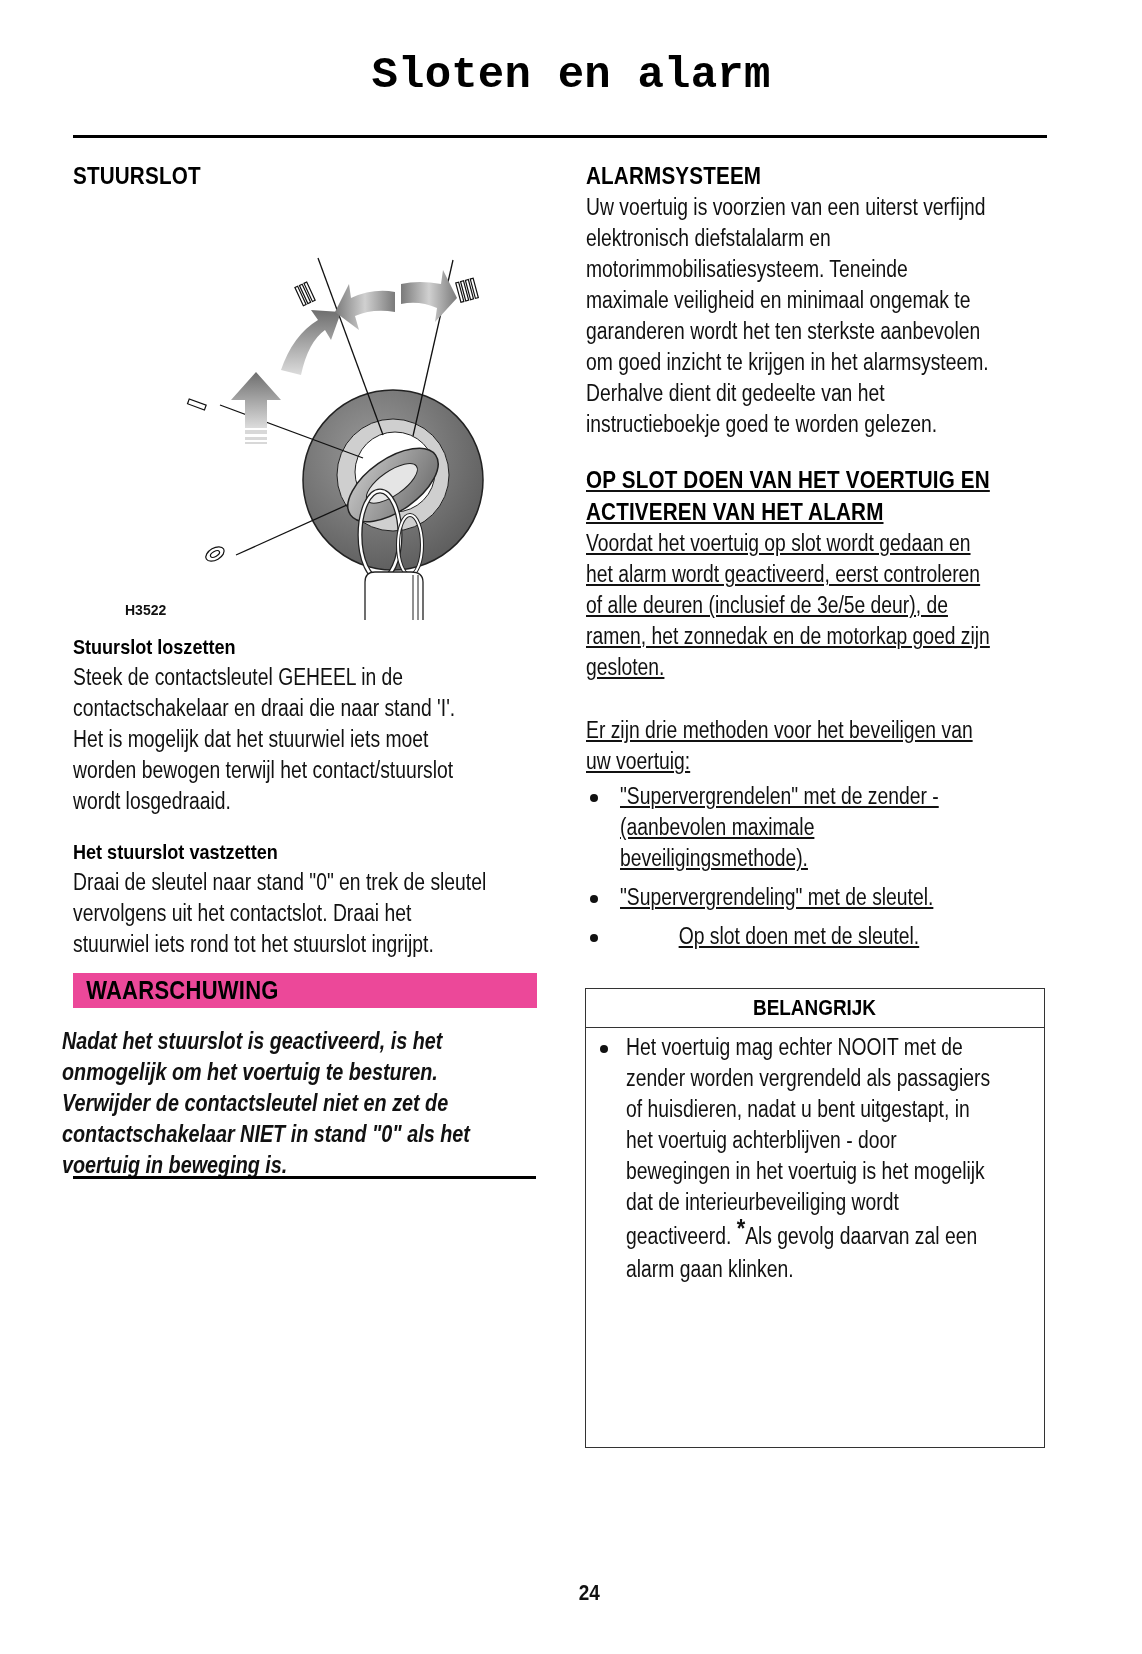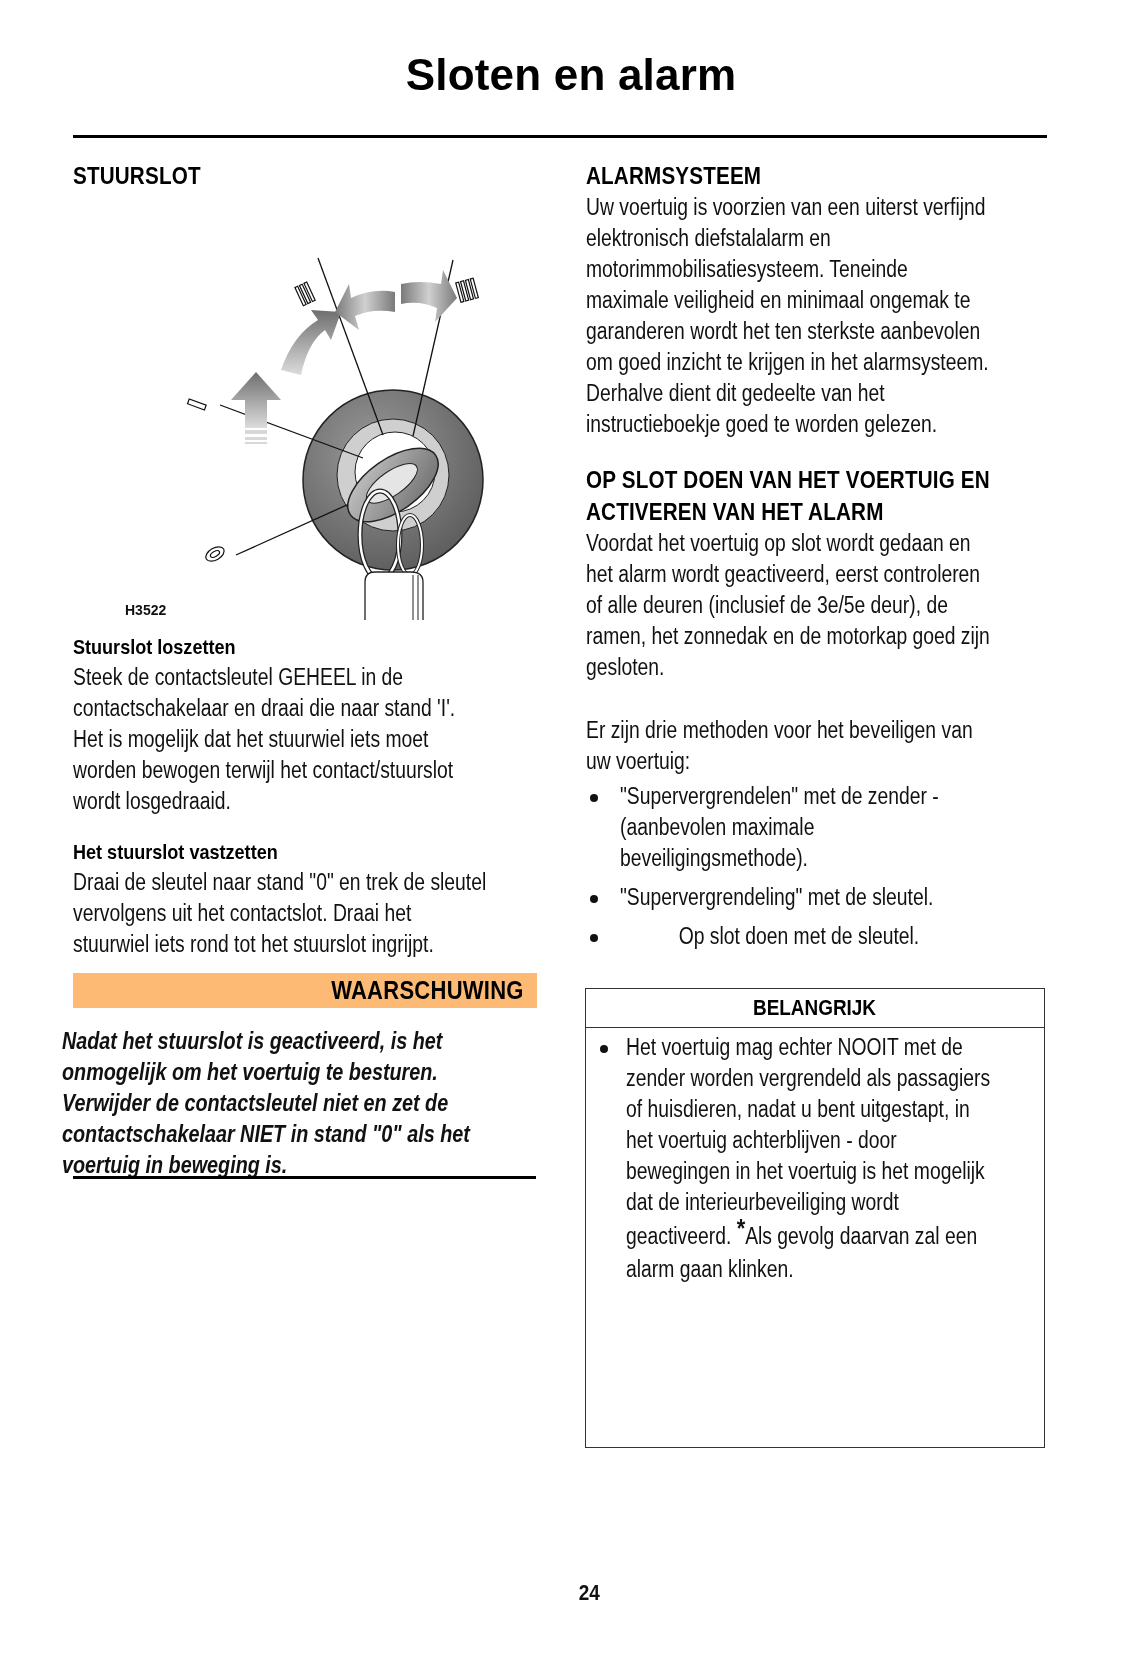--- a/index.html
+++ b/index.html
@@ -1,28 +1,28 @@
 <!DOCTYPE html>
 <html><head>
 <meta charset="utf-8">
 <style>
   * { box-sizing: border-box; margin: 0; padding: 0; }
   html, body { width: 1142px; height: 1654px; background: #ffffff; }
   body { position: relative; font-family: "Liberation Sans", sans-serif; color: #111; overflow: hidden; }
-  .page-title { position: absolute; top: 50px; left: 0; width: 1142px; text-align: center; font-family: Liberation Sans, sans-serif; font-weight: bold; font-size: 44px; letter-spacing: 0.2px; color: #000; }
+  .page-title { position: absolute; top: 50px; left: 0; width: 1142px; text-align: center; font-family: Liberation Mono, monospace; font-weight: bold; font-size: 44px; letter-spacing: 0.2px; color: #000; }
   .top-rule { position: absolute; left: 73px; top: 135px; width: 974px; height: 3px; background: #000; }
   .col { position: absolute; }
   .col-left { left: 73px; top: 160px; width: 464px; }
   .col-right { left: 586px; top: 160px; width: 460px; }
   .h2 { font-family: "Liberation Sans", sans-serif; font-weight: bold; font-size: 24px; transform: scaleX(0.86); transform-origin: left; white-space: nowrap; letter-spacing: 0.2px; color: #000; line-height: 32px; }
   .h3 { font-weight: bold; font-size: 21px; transform: scaleX(0.86); transform-origin: left; white-space: nowrap; line-height: 30px; color: #000; }
   .body-line { font-size: 23px; line-height: 31px; transform: scaleX(0.84); transform-origin: left; white-space: nowrap; color: #111; }
   .figure { position: relative; width: 464px; height: 420px; margin-top: 8px; }
   .fig-label { position: absolute; left: 52px; top: 402px; font-size: 14px; color: #111; font-weight: bold; }
-  .warning-bar { position: absolute; left: 73px; top: 973px; width: 464px; height: 35px; background: #fdba74; text-align: right; }
+  .warning-bar { position: absolute; left: 73px; top: 973px; width: 464px; height: 35px; background: #ec4899; text-align: left; }
   .warning-bar span { display: inline-block; font-weight: bold; font-size: 25px; line-height: 35px; transform: scaleX(0.88); color: #000; letter-spacing: 0.3px; }
   .warning-text { position: absolute; left: 62px; top: 1013px; width: 470px; margin-top: 13px; }
   .warning-text .body-line { font-weight: bold; font-style: italic; transform: scaleX(0.86); }
   .warning-rule { position: absolute; left: 73px; top: 1176px; width: 463px; height: 3px; background: #000; }
   .bullet-row { position: relative; padding-left: 34px; }
   .bullet-row .dot { position: absolute; left: 4px; top: 13px; width: 8px; height: 8px; border-radius: 50%; background: #111; }
   .important-box { position: absolute; left: 585px; top: 988px; width: 460px; height: 460px; border: 1.5px solid #333; }
   .important-head { height: 39px; border-bottom: 1.5px solid #333; text-align: center; }
   .important-head span { display: inline-block; font-weight: bold; font-size: 22px; line-height: 38px; transform: scaleX(0.86); color: #000; }
   .important-body { padding: 4px 6px 0 6px; }
@@ -149,21 +149,21 @@
   <div class="h2">ALARMSYSTEEM</div>
   <div class="body-line">Uw voertuig is voorzien van een uiterst verfijnd</div>
   <div class="body-line">elektronisch diefstalalarm en</div>
   <div class="body-line">motorimmobilisatiesysteem. Teneinde</div>
   <div class="body-line">maximale veiligheid en minimaal ongemak te</div>
   <div class="body-line">garanderen wordt het ten sterkste aanbevolen</div>
   <div class="body-line">om goed inzicht te krijgen in het alarmsysteem.</div>
   <div class="body-line">Derhalve dient dit gedeelte van het</div>
   <div class="body-line">instructieboekje goed te worden gelezen.</div>
 
-  <div style="margin-top: 24px;">
+  <div style="margin-top: 24px; text-decoration: underline;">
     <div class="h2">OP SLOT DOEN VAN HET VOERTUIG EN</div>
     <div class="h2">ACTIVEREN VAN HET ALARM</div>
     <div class="body-line">Voordat het voertuig op slot wordt gedaan en</div>
     <div class="body-line">het alarm wordt geactiveerd, eerst controleren</div>
     <div class="body-line">of alle deuren (inclusief de 3e/5e deur), de</div>
     <div class="body-line">ramen, het zonnedak en de motorkap goed zijn</div>
     <div class="body-line">gesloten.</div>
 
     <div style="margin-top: 32px;">
       <div class="body-line">Er zijn drie methoden voor het beveiligen van</div>

